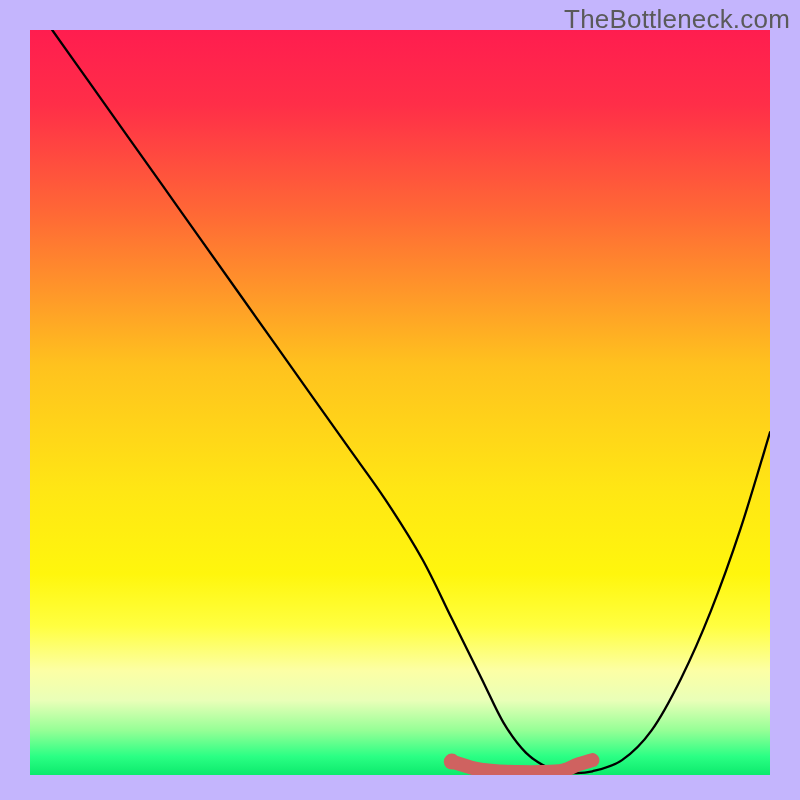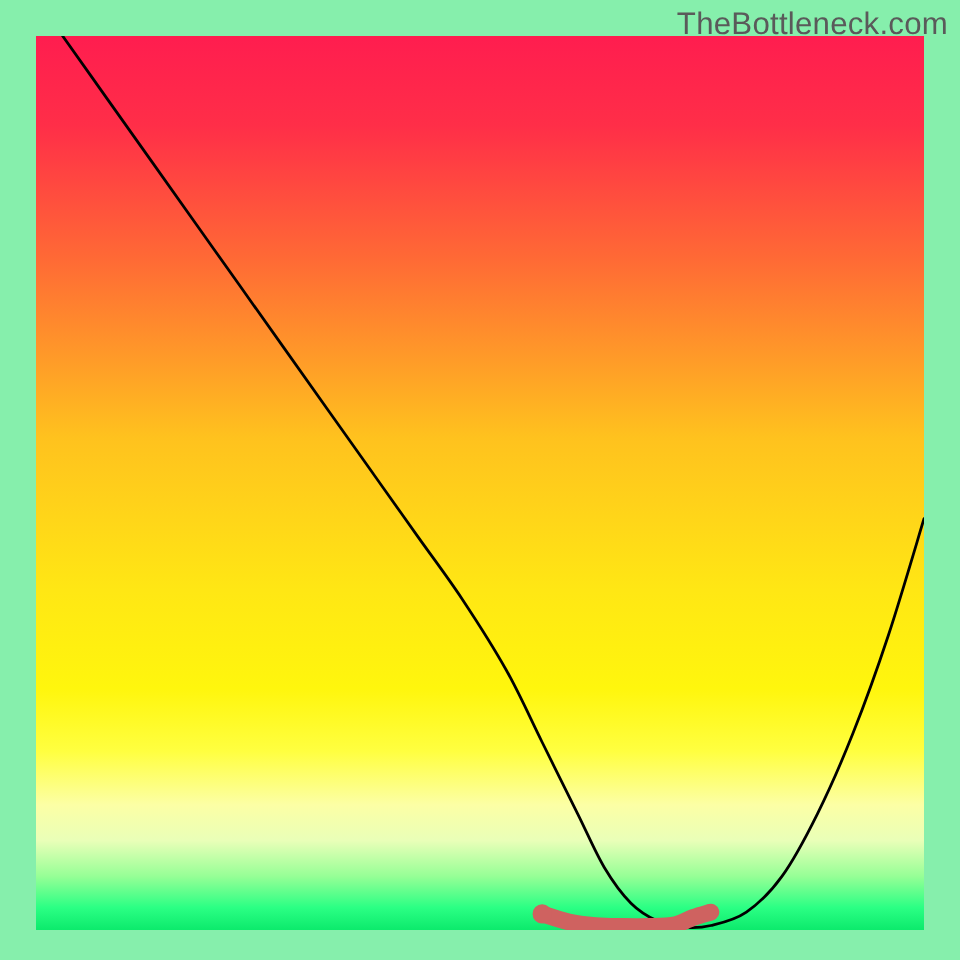--- a/index.html
+++ b/index.html
@@ -8,21 +8,21 @@
     width: 800px;
     height: 800px;
     background: #000;
     overflow: hidden;
     font-family: Arial, Helvetica, sans-serif;
   }
   .frame {
     position: relative;
     width: 800px;
     height: 800px;
-    background: #86efac;
+    background: #c4b5fd;
   }
   .watermark {
     position: absolute;
     top: 4px;
     right: 10px;
     color: #5a5a5a;
     font-size: 26px;
     font-weight: 500;
     z-index: 5;
     letter-spacing: 0.2px;

